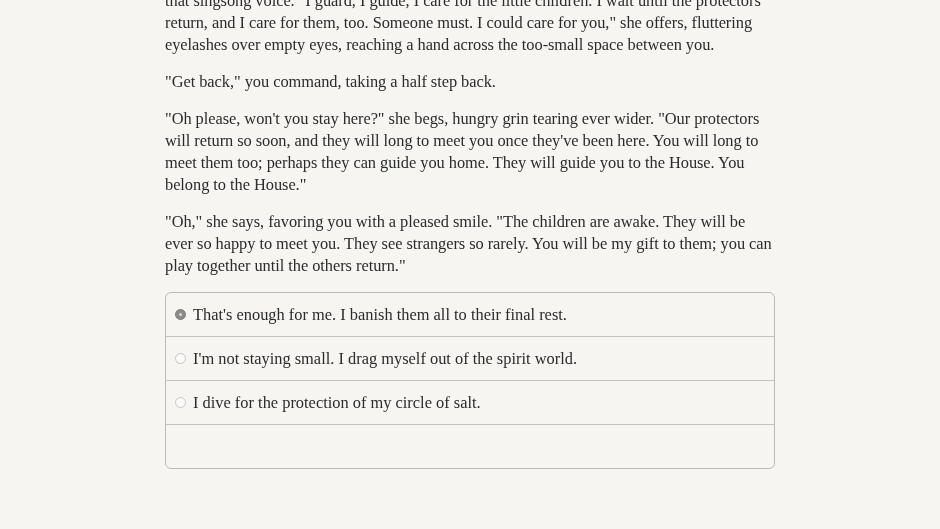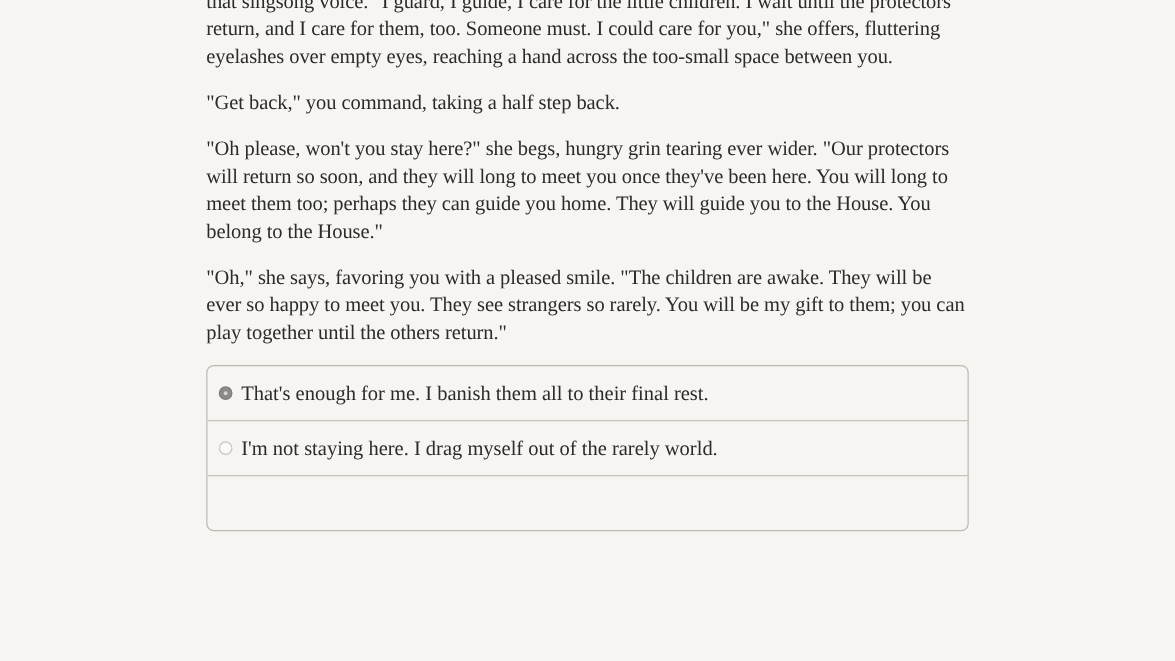--- a/index.html
+++ b/index.html
@@ -83,20 +83,24 @@
   <p class="para">"Oh please, won't you stay here?" she begs, hungry grin tearing ever wider. "Our protectors will return so soon, and they will long to meet you once they've been here. You will long to meet them too; perhaps they can guide you home. They will guide you to the House. You belong to the House."</p>
   <p class="para">"Oh," she says, favoring you with a pleased smile. "The children are awake. They will be ever so happy to meet you. They see strangers so rarely. You will be my gift to them; you can play together until the others return."</p>
 
   <div class="choices">
     <div class="choice">
       <span class="radio selected"></span>
       <span class="choice-label">That's enough for me. I banish them all to their final rest.</span>
     </div>
     <div class="choice">
       <span class="radio"></span>
-      <span class="choice-label">I'm not staying here. I drag myself out of the rarely world.</span>
+      <span class="choice-label">I'm not staying small. I drag myself out of the spirit world.</span>
+    </div>
+    <div class="choice">
+      <span class="radio"></span>
+      <span class="choice-label">I dive for the protection of my circle of salt.</span>
     </div>
     <div class="choice">
 
       <span class="choice-label"></span>
     </div>
   </div>
 </div>
 
 </body></html>

